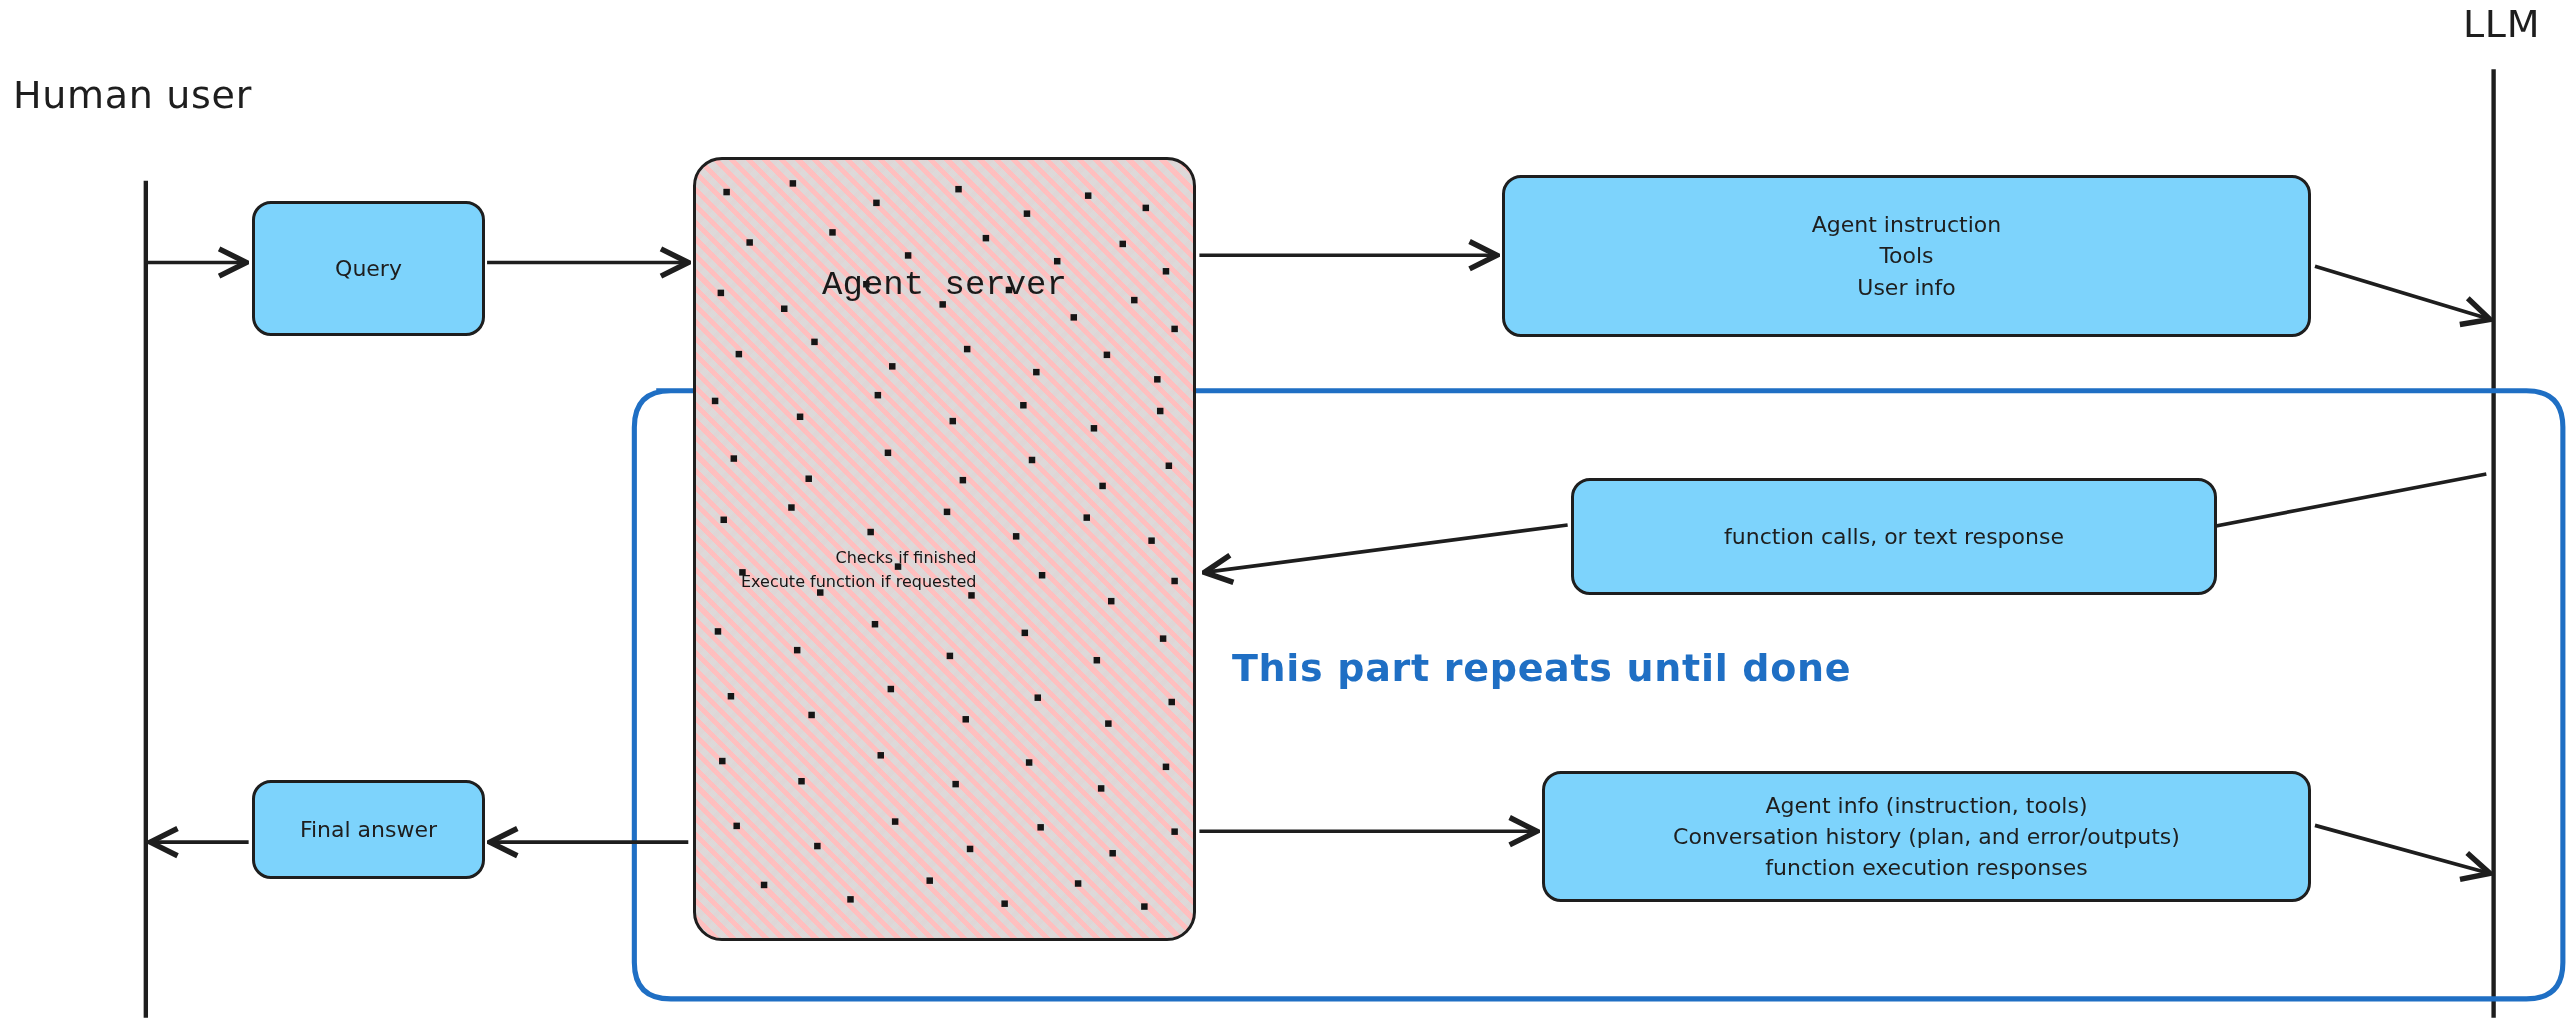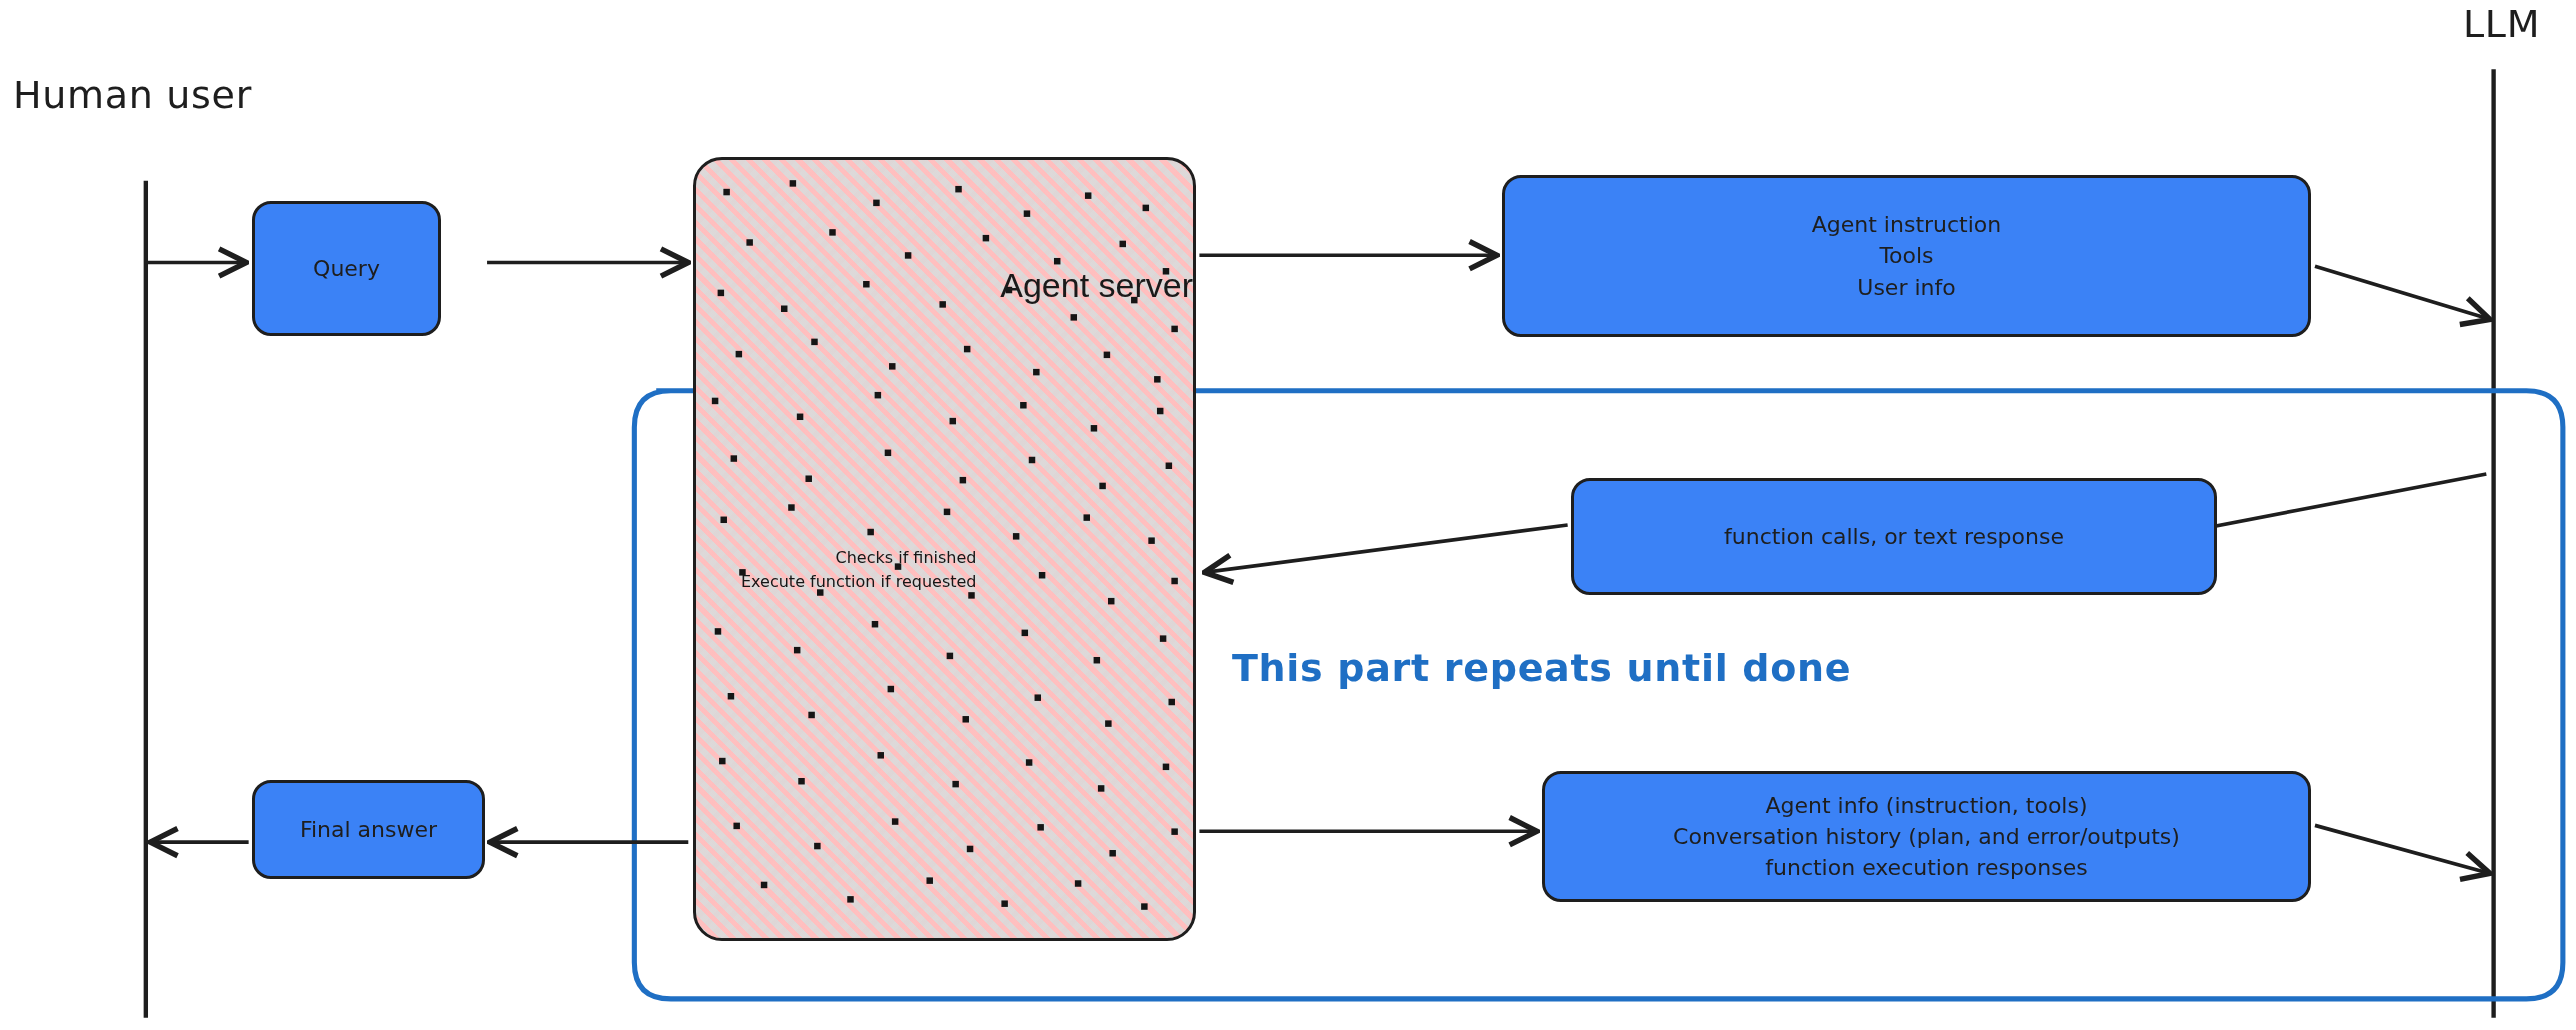--- a/index.html
+++ b/index.html
@@ -33,37 +33,37 @@
     white-space: nowrap;
   }
   #human-user-label { left: 13px; top: 73px; }
   #llm-label { left: 2463px; top: 1.5px; }
 
   .node-box {
     position: absolute;
     box-sizing: border-box;
     border: 3.6px solid #1e1e1e;
     border-radius: 19px;
-    background: #3b82f6;
+    background: #7dd3fc;
     display: flex;
     flex-direction: column;
     align-items: center;
     justify-content: center;
     color: #1e1e1e;
     font-family: "DejaVu Sans", sans-serif;
     text-align: center;
   }
   .node-box .line {
     display: block;
     white-space: nowrap;
     line-height: 1.42;
   }
 
   #query-box {
-    left: 252px; top: 201px; width: 189px; height: 135px;
+    left: 252px; top: 201px; width: 233px; height: 135px;
     font-size: 22px;
   }
   #final-answer-box {
     left: 252px; top: 780px; width: 233px; height: 99px;
     font-size: 22px;
   }
   #agent-instruction-box {
     left: 1502px; top: 175px; width: 809px; height: 162px;
     font-size: 22px;
   }
@@ -91,24 +91,24 @@
     overflow: hidden;
   }
   #agent-server-speckles {
     position: absolute;
     left: 0; top: 0; right: 0; bottom: 0;
     pointer-events: none;
   }
   #agent-server-title {
     position: absolute;
     left: 0; right: 0; top: 106px;
-    text-align: right;
+    text-align: center;
     font-size: 34px;
     color: #1a1a1a;
-    font-family: Liberation Sans, sans-serif;
+    font-family: Liberation Mono, monospace;
   }
   #agent-server-steps {
     position: absolute;
     left: 45px; top: 386px;
     font-size: 16px;
     color: #161616;
     line-height: 1.48;
     text-align: right;
     white-space: nowrap;
   }

